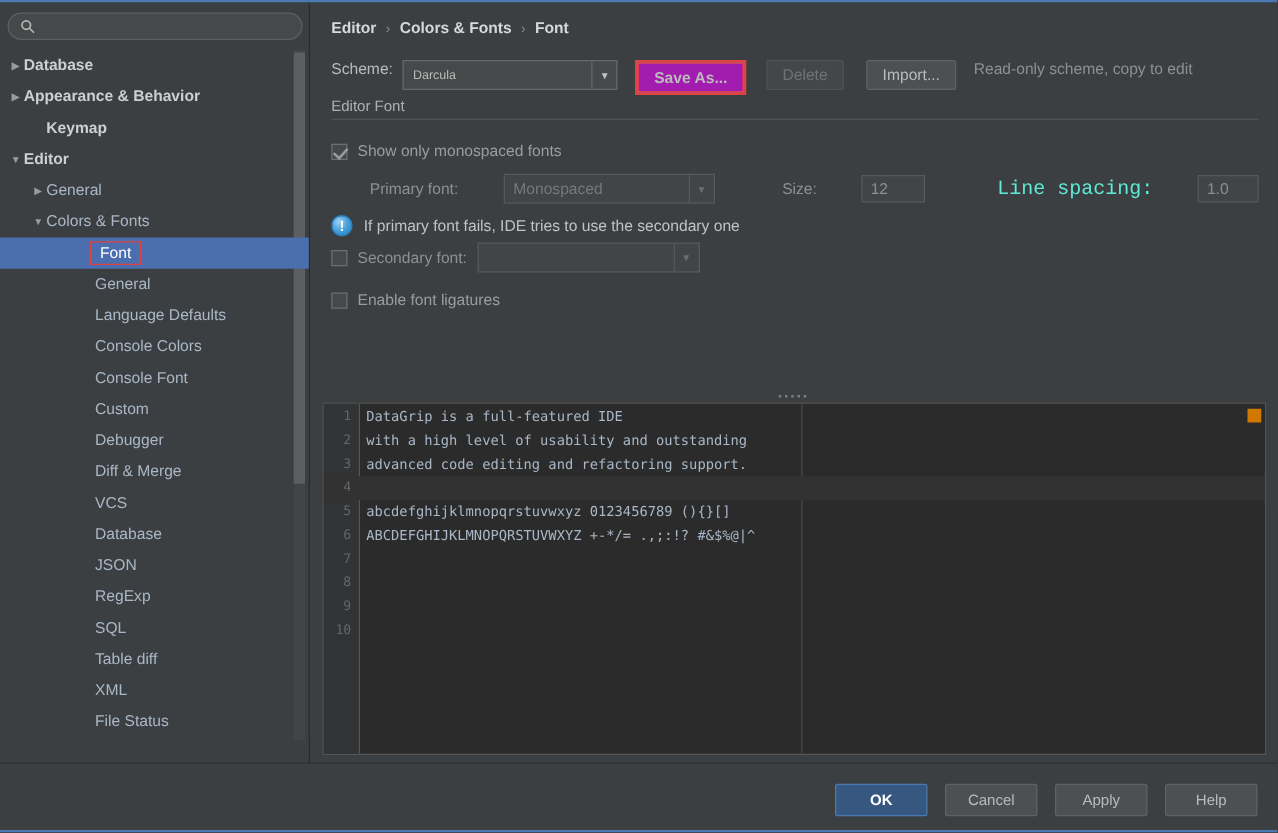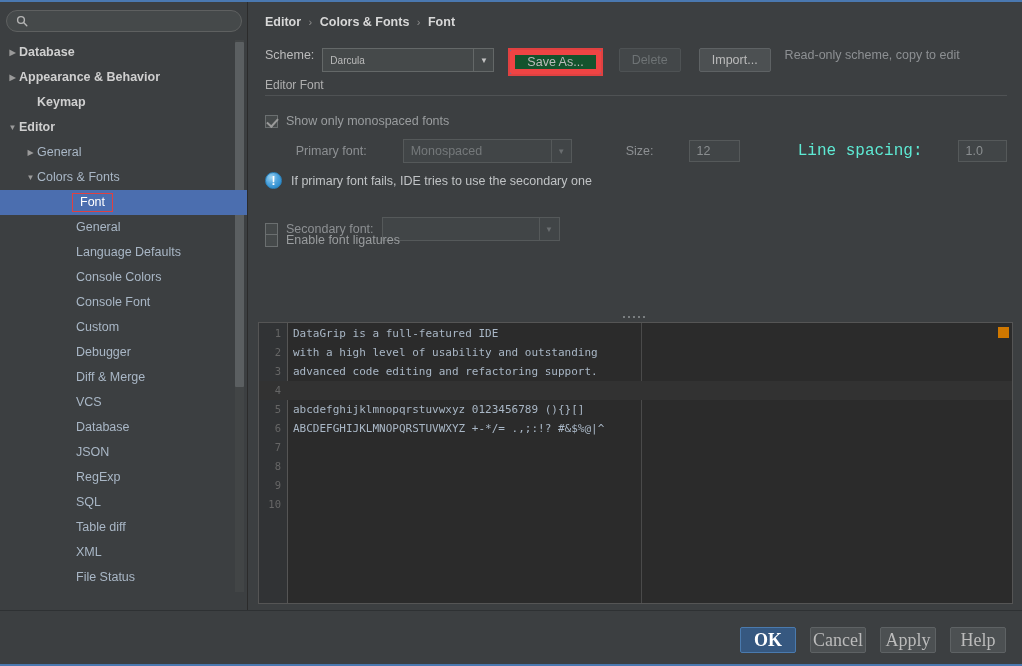--- a/index.html
+++ b/index.html
@@ -184,23 +184,24 @@
     padding: 2px;
   }
   #saveas-wrap::after {
     content: "";
     position: absolute;
     left: 0; top: 0; right: 0; bottom: 0;
     border: 2px solid #e04141;
     pointer-events: none;
   }
   #saveas-btn {
-    border: 5px solid #ef4444;
+    border: 1px solid #ef4444;
     box-shadow: 0 0 0 1px #4a78b0;
-    background: #14532d;
+    background: #a21caf;
+    font-weight: bold;
   }
   #delete-btn { margin-left: 16px; }
   #import-btn { margin-left: 18px; }
   #readonly-note {
     margin-left: 14px;
     color: #8d9093;
     font-size: 12.5px;
   }
 
   
@@ -310,21 +311,21 @@
     align-items: center;
     justify-content: center;
     margin-right: 9px;
     flex: 0 0 17px;
     line-height: 1;
   }
   #info-text { color: #c0c3c5; font-size: 12.5px; }
 
   #row-secondary {
     position: absolute;
-    left: 16px; top: 215px;
+    left: 16px; top: 192px;
     display: flex;
     align-items: center;
     white-space: nowrap;
   }
   #secondary-label { color: #8d9093; font-size: 12.5px; margin-right: 8px; }
   #secondary-combo { width: 178px; }
 
   #row-ligatures { left: 16px; top: 231px; }
 
   
@@ -413,27 +414,27 @@
     border-top: 1px solid #2e3133;
   }
   #bottom-buttons {
     position: absolute;
     right: 16px; top: 16px;
     display: flex;
     align-items: center;
     gap: 14px;
   }
   .dlg-btn {
-    width: 56px; height: 26px;
+    width: 74px; height: 26px;
     background: #4c5052;
     border: 1px solid #5e6264;
     border-radius: 2px;
     color: #bbbbbb;
-    font-size: 18px;
-    font-family: Liberation Serif, serif;
+    font-size: 12px;
+    font-family: Liberation Sans, sans-serif;
     display: inline-flex;
     align-items: center;
     justify-content: center;
     cursor: default;
   }
   .dlg-btn.primary {
     background: #365880;
     border: 1px solid #4a7aae;
     color: #ffffff;
     font-weight: bold;

